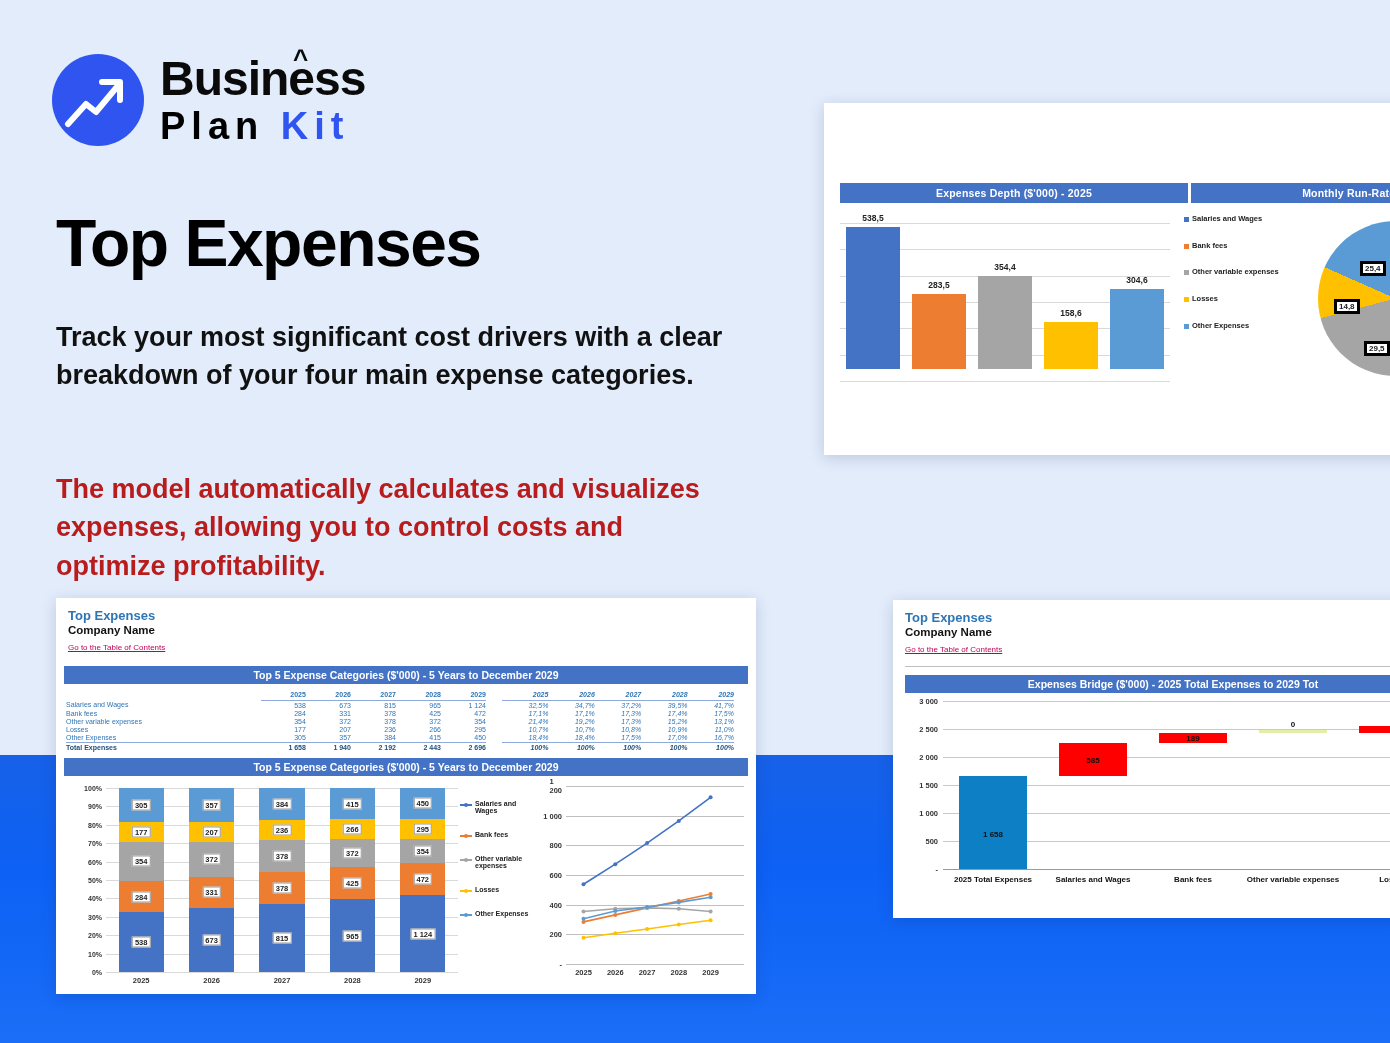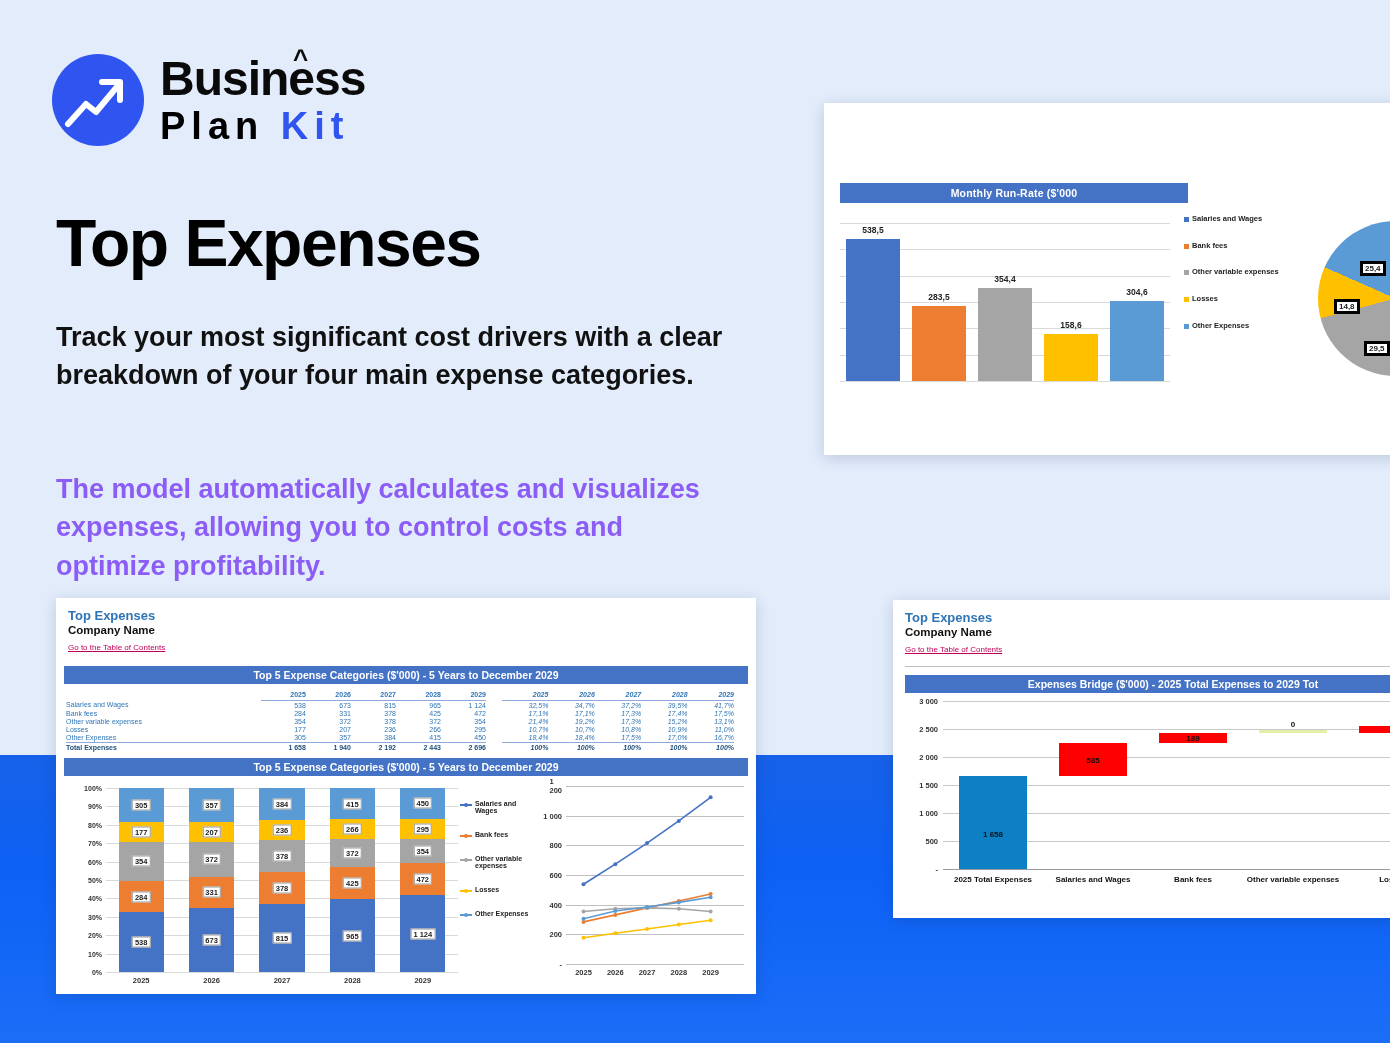--- a/index.html
+++ b/index.html
@@ -40,40 +40,40 @@
   .headline {
     position: absolute; left: 56px; top: 205px;
     font-size: 66px; font-weight: bold; color: #000; letter-spacing: -1.5px;
   }
   .body-1 {
     position: absolute; left: 56px; top: 318px; width: 680px;
     font-size: 27px; font-weight: bold; color: #111; line-height: 1.42;
   }
   .body-2 {
     position: absolute; left: 56px; top: 470px; width: 680px;
-    font-size: 27px; font-weight: bold; color: #8b5cf6; line-height: 1.42;
+    font-size: 27px; font-weight: bold; color: #b91c1c; line-height: 1.42;
   }
 
   
   .panel { position: absolute; background: #fff; box-shadow: 0 3px 14px rgba(20,40,90,.18); }
 
   
   #panel-topright { left: 824px; top: 103px; width: 600px; height: 352px; overflow: hidden; }
   .chart-title-bar {
     background: #4472c4; color: #fff; font-size: 10.5px; font-weight: bold;
     text-align: center; padding: 4px 0; letter-spacing: .2px;
   }
   .tr-titles { position: absolute; left: 16px; top: 80px; width: 700px; display: flex; gap: 3px; }
   .tr-titles .chart-title-bar:nth-child(1) { width: 348px; }
   .tr-titles .chart-title-bar:nth-child(2) { width: 349px; }
 
   .colchart { position: absolute; left: 16px; top: 104px; width: 348px; height: 186px; }
   .colchart .plot { position: absolute; left: 0; top: 16px; width: 330px; height: 158px; }
   .gridline { position: absolute; left: 0; width: 100%; height: 1px; background: #d9d9d9; }
-  .bar { position: absolute; bottom: 0; }
+  .bar { position: absolute; bottom: 12px; }
   .bar .vlabel {
     position: absolute; top: -14px; left: 50%; transform: translateX(-50%);
     font-size: 8.5px; font-weight: bold; color: #222; white-space: nowrap;
   }
   .col-legend { position: absolute; left: 360px; top: 112px; width: 120px; font-size: 7.5px; color: #222; }
   .col-legend .li { display: flex; align-items: flex-start; gap: 3px; margin-bottom: 18px; }
   .col-legend .sw { width: 5px; height: 5px; flex: none; margin-top: 2px; }
   .col-legend .lt { line-height: 1.15; font-weight: bold; }
 
   .pie-wrap { position: absolute; left: 494px; top: 118px; width: 160px; height: 160px; }
@@ -184,20 +184,21 @@
       </div>
     </div>
   </div>
 
   <h1 class="headline">Top Expenses</h1>
   <p class="body-1">Track your most significant cost drivers with a clear breakdown of your four main expense categories.</p>
   <p class="body-2">The model automatically calculates and visualizes expenses, allowing you to control costs and optimize profitability.</p>
 
   <div class="panel" id="panel-topright">
     <div class="tr-titles">
+      <div class="chart-title-bar">Expenses Depth ($'000) - 2025</div>
       <div class="chart-title-bar">Monthly Run-Rate ($'000</div>
     </div>
 
     <div class="colchart">
       <div class="plot" id="depth-plot">
           <div class="gridline" style="top: 131.667px;"></div>
           <div class="gridline" style="top: 105.333px;"></div>
           <div class="gridline" style="top: 79px;"></div>
           <div class="gridline" style="top: 52.6667px;"></div>
           <div class="gridline" style="top: 26.3333px;"></div>

